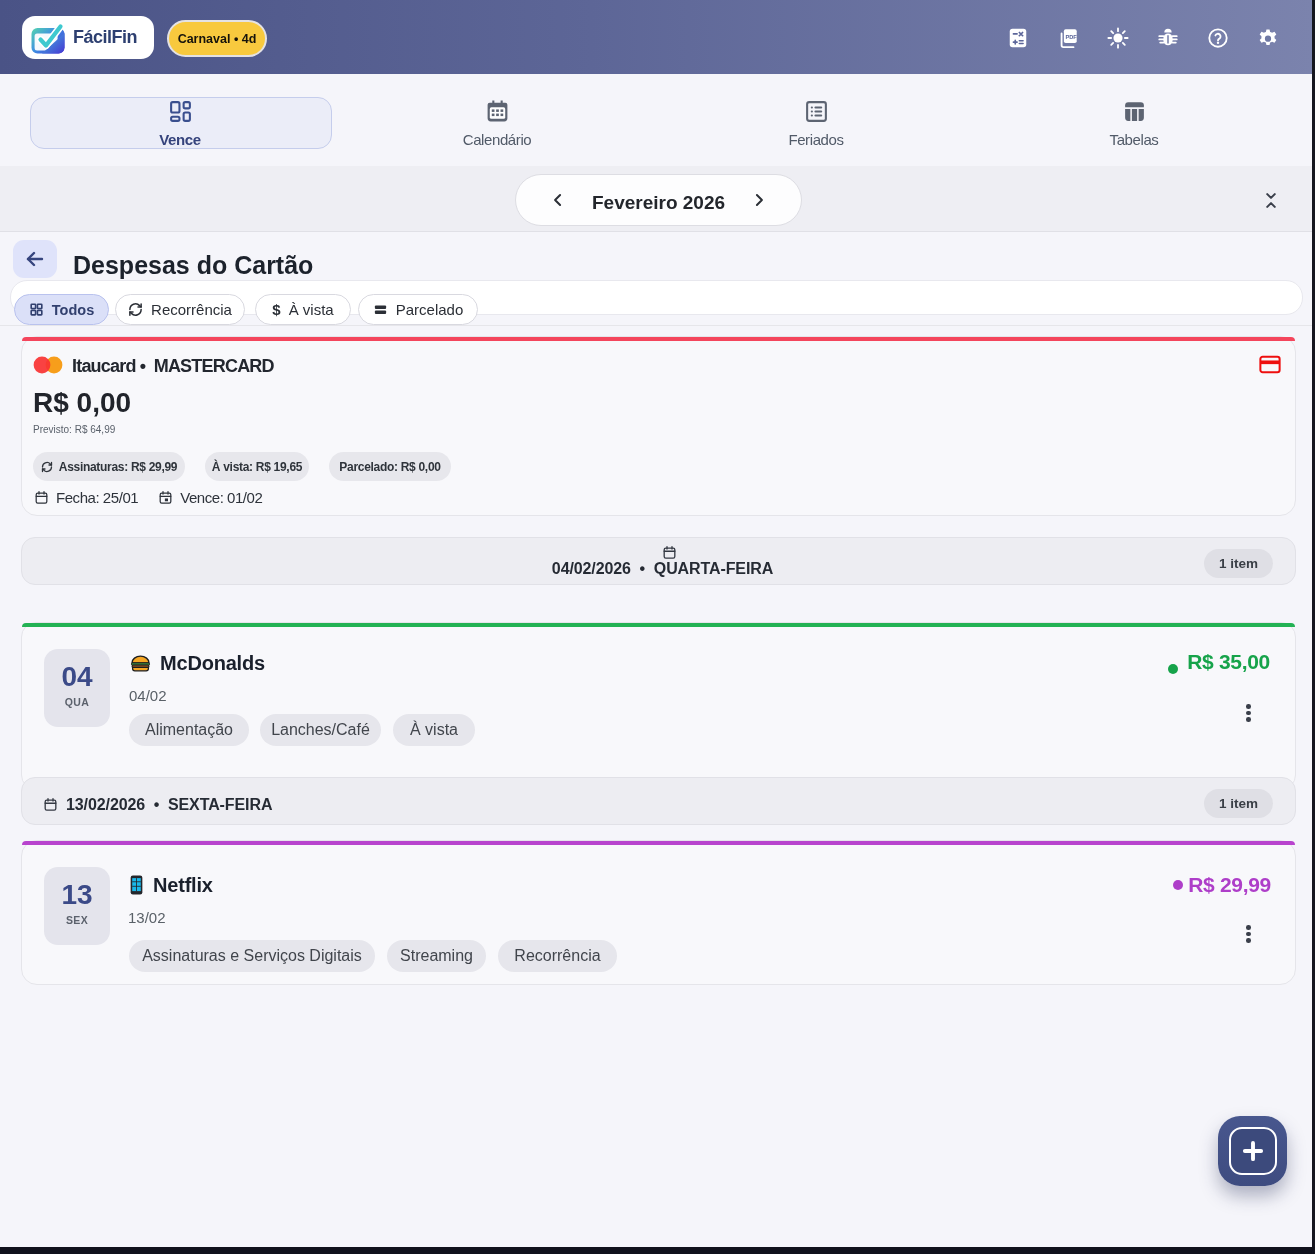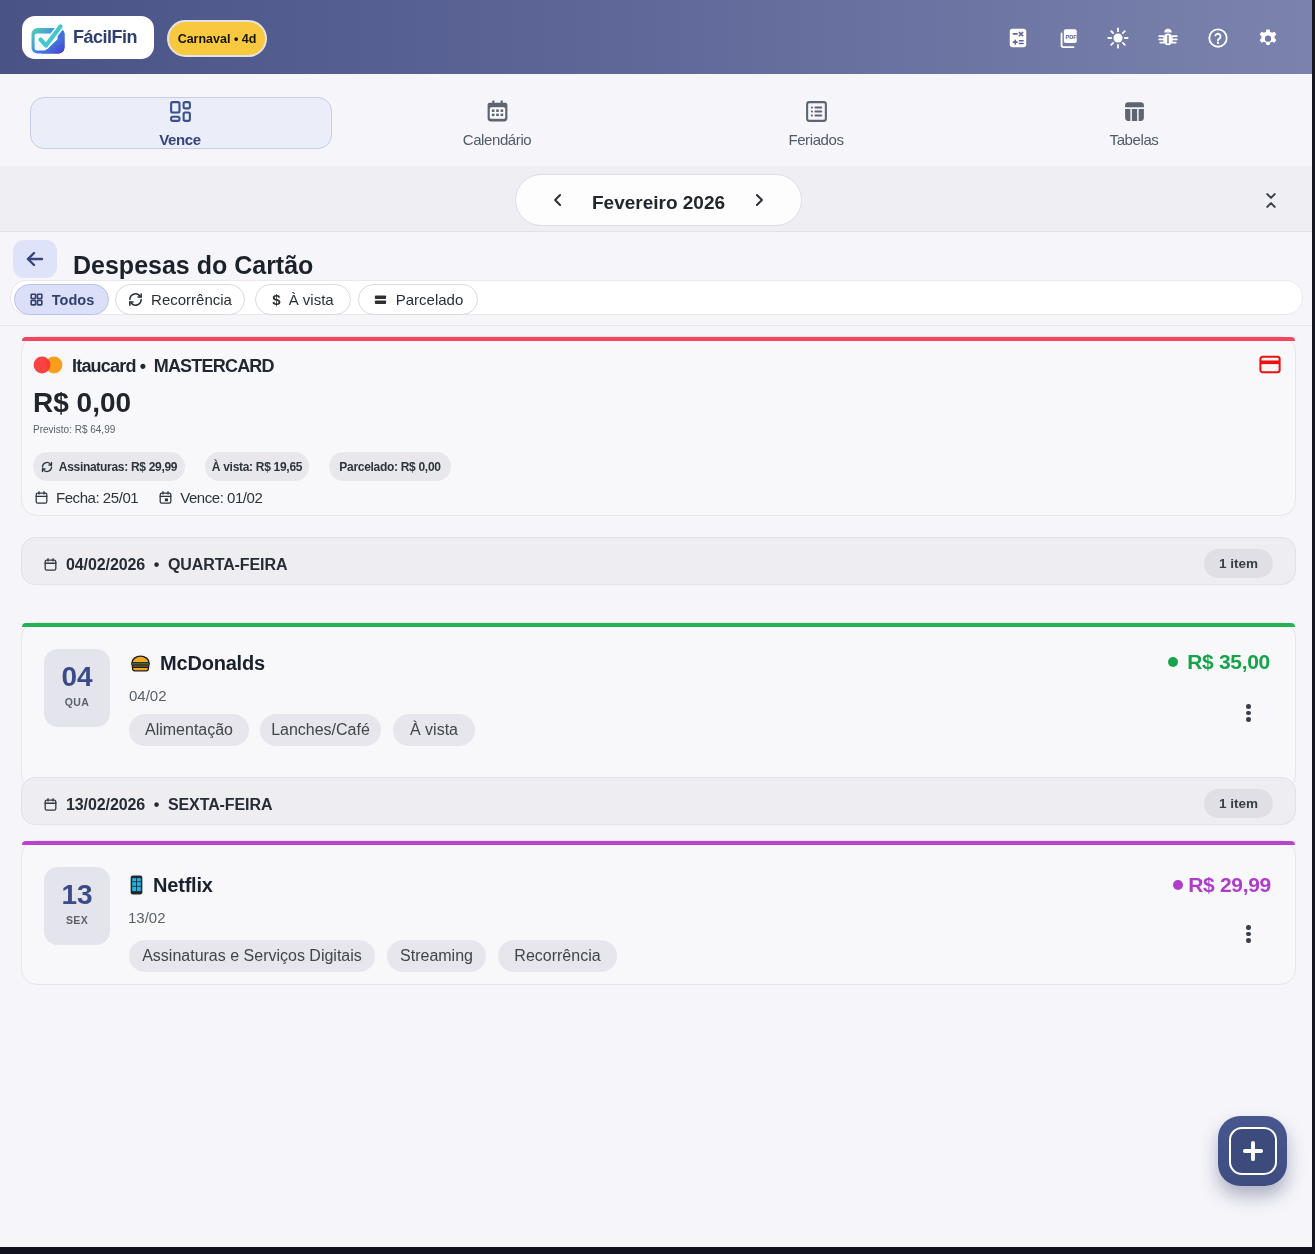--- a/index.html
+++ b/index.html
@@ -36,21 +36,21 @@
   #monthtxt { font-size:19px; font-weight:600; color:#23262c; position:relative; top:3px; }
 
   
   #backbtn { position:absolute; left:13px; top:240px; width:44px; height:38px;
              background:#dfe3fa; border-radius:11px; display:flex; align-items:center; justify-content:center; }
   #pagetitle { position:absolute; left:73px; top:251px; font-size:25px; font-weight:bold; color:#1c222c; }
 
   
   #chipbar { position:absolute; left:10px; top:280px; width:1293px; height:35px;
              background:#fff; border:1px solid #e8e8ee; border-radius:17px; }
-  .fchip { position:absolute; top:3px; height:31px; border-radius:16px; white-space:nowrap;
+  .fchip { position:absolute; top:13px; height:31px; border-radius:16px; white-space:nowrap;
            display:flex; align-items:center; justify-content:center; gap:8px;
            font-size:15px; color:#2b2f36; background:#fff; border:1px solid #d9d9e0; }
   .fchip.sel { background:#dbe0f8; border-color:#b9c2ee; color:#32406f; font-weight:600; }
 
   
   .card { position:absolute; left:21px; width:1275px; background:#f8f8fb;
           border:1px solid #e5e5ea; border-radius:16px; }
   .topband { position:absolute; left:0; top:0; width:100%; height:4px; border-radius:16px 16px 0 0; }
 
   
@@ -289,21 +289,21 @@
         <rect x="11" y="13.5" width="5" height="4.5" fill="#2e333b" stroke="none"></rect>
       </svg>
       <span>Vence: 01/02</span>
     </div>
     <svg style="position:absolute; right:14px; top:18px;" width="22" height="19" viewBox="0 0 24 20" fill="none" stroke="#ee0f0f" stroke-width="2.2">
       <rect x="1.5" y="1.5" width="21" height="17" rx="2.5"></rect>
       <rect x="1.5" y="5.6" width="21" height="4" fill="#ee0f0f" stroke="none"></rect>
     </svg>
   </div>
 
-  <div class="dhdr" style="top:537px;">
+  <div class="dhdr" style="top:537px;flex-direction:column;">
     <svg style="margin-left:21px;" width="15" height="15" viewBox="0 0 24 24" fill="none" stroke="#343943" stroke-width="2.1">
       <rect x="3.5" y="5" width="17" height="16" rx="2.5"></rect>
       <path d="M8 2.5 v4 M16 2.5 v4 M3.5 10 h17" stroke-linecap="round"></path>
     </svg>
     <span class="dhdr-txt">04/02/2026&nbsp; •&nbsp; QUARTA-FEIRA</span>
     <div class="item-pill">1 item</div>
   </div>
 
   <div class="card" style="top:622px; height:168px;border-radius:15px;">
     <div class="topband" style="background:#23b254;"></div>
@@ -316,21 +316,21 @@
       <path d="M3 14 a15 12 0 0 1 30 0 z" fill="#f5a623" stroke="#1d1d1d" stroke-width="2.4"></path>
       <rect x="2" y="14" width="32" height="4" rx="2" fill="#43a047" stroke="#1d1d1d" stroke-width="1.6"></rect>
       <rect x="3" y="17.5" width="30" height="4.6" rx="2.3" fill="#8d5524" stroke="#1d1d1d" stroke-width="1.8"></rect>
       <path d="M4 22 h28 a0 0 0 0 1 0 0 v2 a4 4 0 0 1 -4 4 H8 a4 4 0 0 1 -4 -4 z" fill="#f5a623" stroke="#1d1d1d" stroke-width="2.2"></path>
     </svg>
     <div style="position:absolute; left:138px; top:29px; font-size:20px; font-weight:bold; color:#1a202c; letter-spacing:-0.2px;">McDonalds</div>
     <div style="position:absolute; left:107px; top:64px; font-size:15px; color:#5a6168;">04/02</div>
     <div class="tag" style="left:107px; top:91px; width:120px;">Alimentação</div>
     <div class="tag" style="left:238px; top:91px; width:121px;">Lanches/Café</div>
     <div class="tag" style="left:371px; top:91px; width:82px;">À vista</div>
-    <div style="position:absolute; right:25px; top:27px; display:flex; align-items:center; gap:9px;">
+    <div style="position:absolute; right:25px; top:27px; display:flex; align-items:flex-end; gap:9px;">
       <span style="width:10px; height:10px; border-radius:50%; background:#16a34a;"></span>
       <span style="font-size:21px; font-weight:bold; color:#16a34a; letter-spacing:-0.3px;">R$ 35,00</span>
     </div>
     <div class="kebab" style="right:44px; top:81px;">
         <i></i>
         <i></i>
         <i></i>
       </div>
   </div>
 

